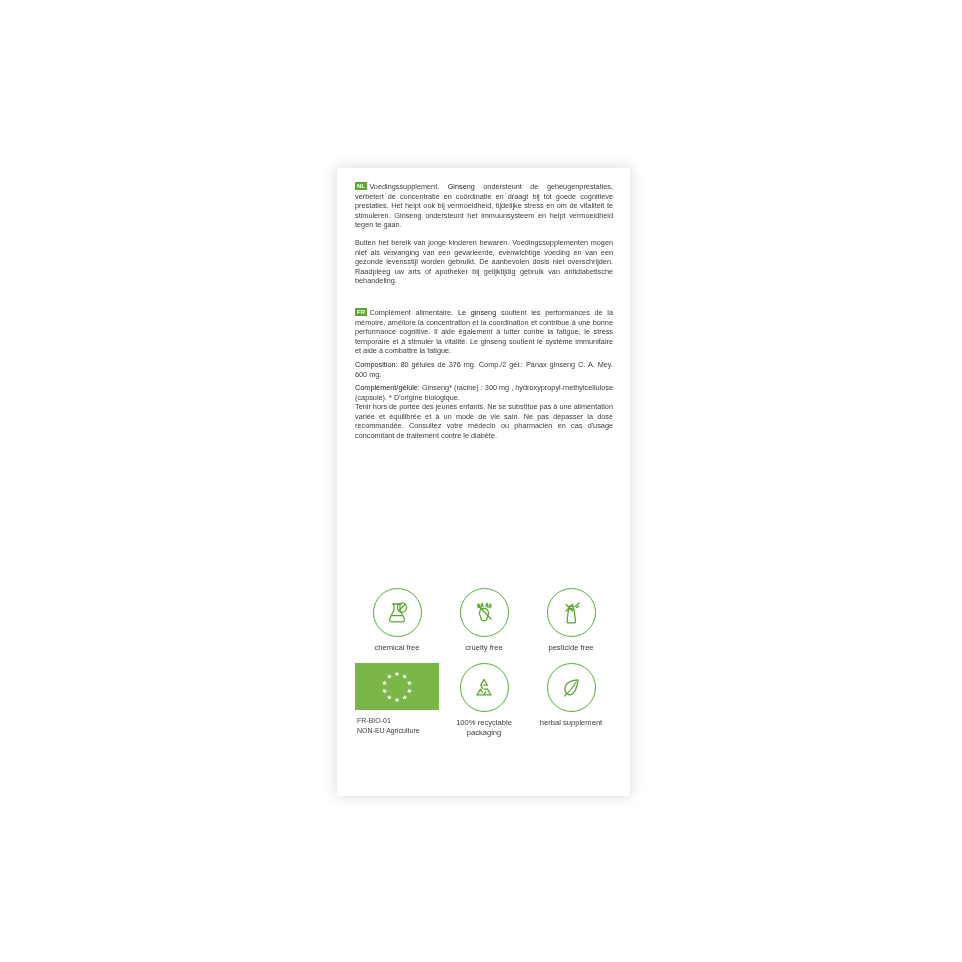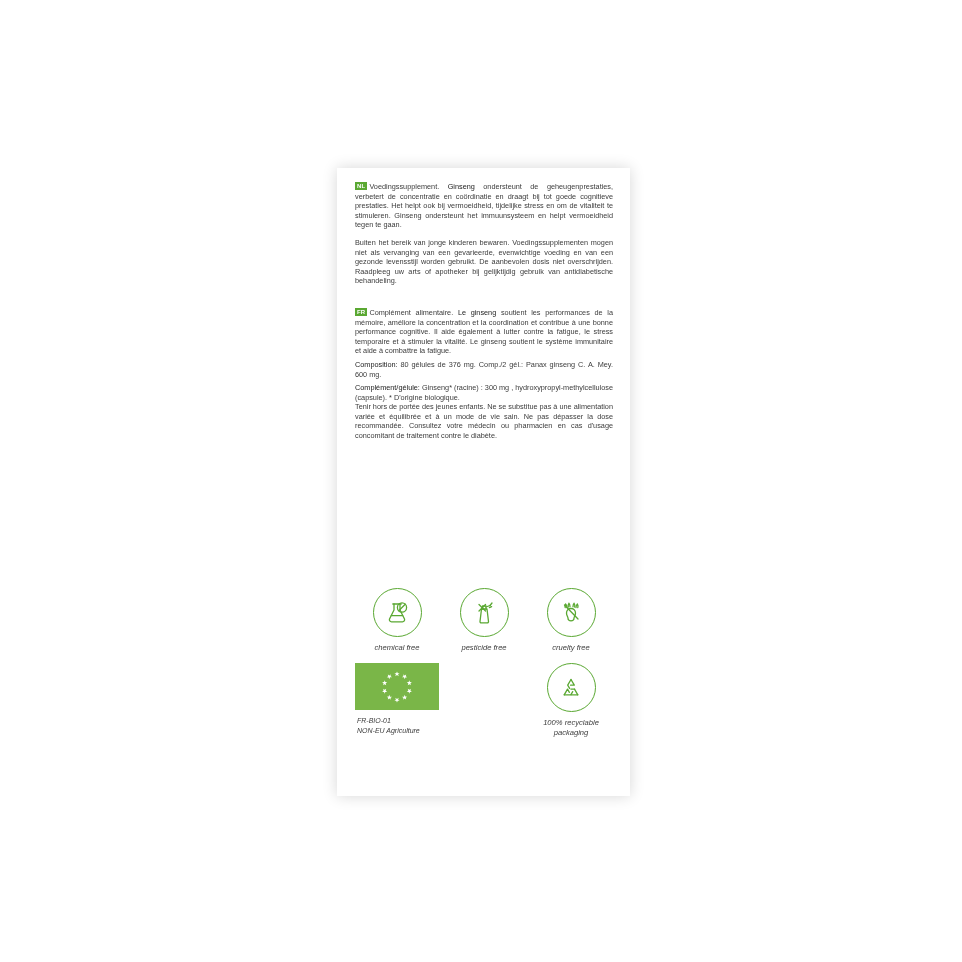--- a/index.html
+++ b/index.html
@@ -69,21 +69,20 @@
     width: 258px;
   }
   .icon-row {
     display: flex;
     justify-content: space-between;
     margin-bottom: 10px;
   }
   .icon-cell {
     width: 84px;
     text-align: center;
-    font-style: italic;
   }
   .icon-circle {
     width: 47px;
     height: 47px;
     border: 1.4px solid #5aa832;
     border-radius: 50%;
     margin: 0 auto 6px auto;
     display: flex;
     align-items: center;
     justify-content: center;
@@ -150,46 +149,46 @@
               <circle cx="20" cy="9.5" r="4.6"></circle>
               <path d="M16.8 12.7 L23.2 6.3"></path>
             </svg>
           </div>
           <div class="icon-caption">chemical free</div>
         </div>
 
         <div class="icon-cell">
           <div class="icon-circle">
             <svg width="30" height="30" viewBox="0 0 30 30" fill="none" stroke="#5aa832" stroke-width="1.3" stroke-linecap="round" stroke-linejoin="round">
+              <path d="M11 9.5 C11 7.5 10.2 6.5 9.6 6 C9 6.9 8.8 8.3 9.2 9.6"></path>
+              <path d="M14 8.8 C14 6.8 13.4 5.8 12.9 5.3 C12.2 6.2 12 7.6 12.3 9"></path>
+              <path d="M17 8.8 C17 6.8 17.6 5.8 18.1 5.3 C18.8 6.2 19 7.6 18.7 9"></path>
+              <path d="M20 9.5 C20 7.5 20.8 6.5 21.4 6 C22 6.9 22.2 8.3 21.8 9.6"></path>
+              <path d="M10.5 15 C10.5 12.3 12.5 10.5 15 10.5 C17.5 10.5 19.5 12.3 19.5 15 C19.5 17.6 18 18.6 18 20.3 C18 21.8 16.8 22.8 15 22.8 C13.2 22.8 12 21.8 12 20.3 C12 18.6 10.5 17.6 10.5 15 Z"></path>
+              <path d="M8.5 7 L22 21"></path>
+            </svg>
+          </div>
+          <div class="icon-caption">cruelty free</div>
+        </div>
+
+        <div class="icon-cell">
+          <div class="icon-circle">
+            <svg width="30" height="30" viewBox="0 0 30 30" fill="none" stroke="#5aa832" stroke-width="1.3" stroke-linecap="round" stroke-linejoin="round">
               <path d="M12.5 11 L18 11 L19.5 23.5 C19.6 24.3 19 24.8 18.3 24.8 L12.2 24.8 C11.5 24.8 10.9 24.3 11 23.5 Z"></path>
               <path d="M13.5 11 L13.5 8 L17 8 L17 11"></path>
               <path d="M17 9 L21 7.5"></path>
               <path d="M21 7.5 L23 5"></path>
               <path d="M20.4 9.6 L22.6 8.6"></path>
               <path d="M10 6.5 L16.5 13"></path>
               <path d="M16.5 6.5 L10 13"></path>
             </svg>
           </div>
           <div class="icon-caption">pesticide free</div>
         </div>
 
-        <div class="icon-cell">
-          <div class="icon-circle">
-            <svg width="30" height="30" viewBox="0 0 30 30" fill="none" stroke="#5aa832" stroke-width="1.3" stroke-linecap="round" stroke-linejoin="round">
-              <path d="M11 9.5 C11 7.5 10.2 6.5 9.6 6 C9 6.9 8.8 8.3 9.2 9.6"></path>
-              <path d="M14 8.8 C14 6.8 13.4 5.8 12.9 5.3 C12.2 6.2 12 7.6 12.3 9"></path>
-              <path d="M17 8.8 C17 6.8 17.6 5.8 18.1 5.3 C18.8 6.2 19 7.6 18.7 9"></path>
-              <path d="M20 9.5 C20 7.5 20.8 6.5 21.4 6 C22 6.9 22.2 8.3 21.8 9.6"></path>
-              <path d="M10.5 15 C10.5 12.3 12.5 10.5 15 10.5 C17.5 10.5 19.5 12.3 19.5 15 C19.5 17.6 18 18.6 18 20.3 C18 21.8 16.8 22.8 15 22.8 C13.2 22.8 12 21.8 12 20.3 C12 18.6 10.5 17.6 10.5 15 Z"></path>
-              <path d="M8.5 7 L22 21"></path>
-            </svg>
-          </div>
-          <div class="icon-caption">cruelty free</div>
-        </div>
-
       </div>
 
       <div class="icon-row">
 
         <div class="icon-cell cell-left">
           <div class="eu-leaf">
             <svg width="84" height="47" viewBox="0 0 84 47">
               <g fill="#ffffff">
                 <g transform="translate(42,24)">
                   <g transform="rotate(0) translate(0,-13)">
@@ -238,19 +237,28 @@
               <path d="M8.2 21.8 L11.5 16.1 L13.4 19.3"></path>
               <path d="M8.2 21.8 L14.8 21.8 L16.7 18.6"></path>
               <path d="M21.8 21.8 L15.2 21.8"></path>
               <path d="M18.5 16.1 L21.8 21.8"></path>
               <path d="M18.5 16.1 L14.9 16.1"></path>
             </svg>
           </div>
           <div class="icon-caption">100% recyclable packaging</div>
         </div>
 
+        <div class="icon-cell">
+          <div class="icon-circle">
+            <svg width="30" height="30" viewBox="0 0 30 30" fill="none" stroke="#5aa832" stroke-width="1.3" stroke-linecap="round" stroke-linejoin="round">
+              <path d="M22 7 C22 7 10.5 6.6 9 14.5 C8 19.8 12.4 22.6 15.6 21.4 C20.6 19.6 22 7 22 7 Z"></path>
+              <path d="M8.6 23 C8.6 23 13 19.5 20 9.5"></path>
+            </svg>
+          </div>
+          <div class="icon-caption">herbal supplement</div>
+        </div>
 
       </div>
 
     </div>
 
   </div>
 </div>
 
 </body></html>

